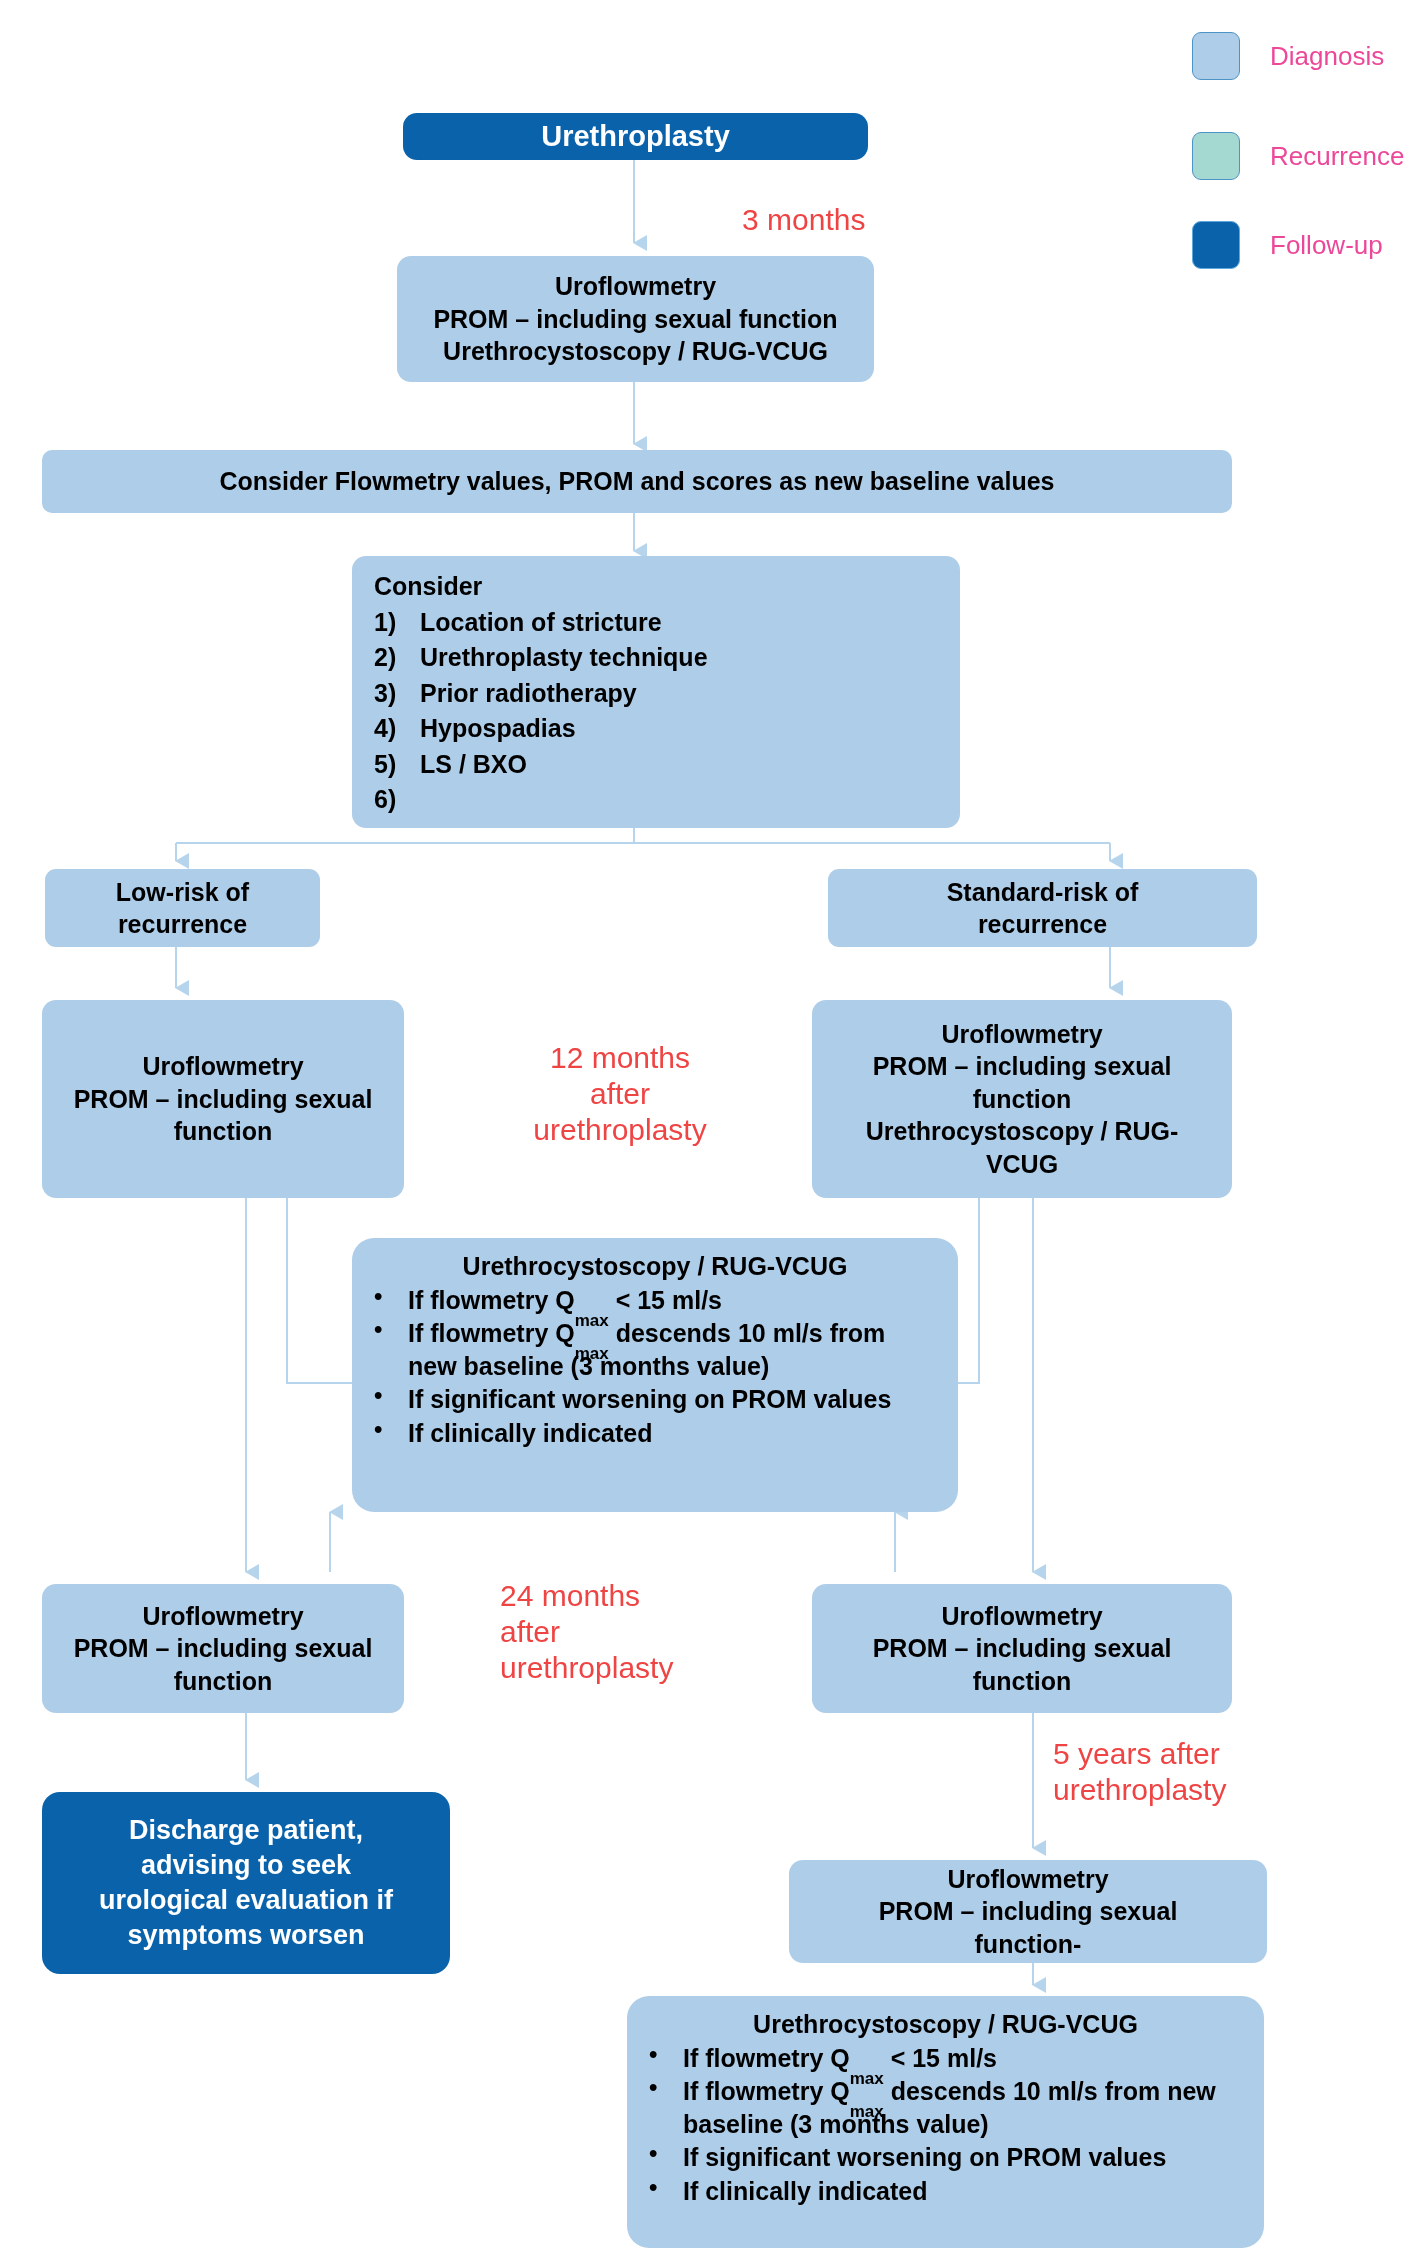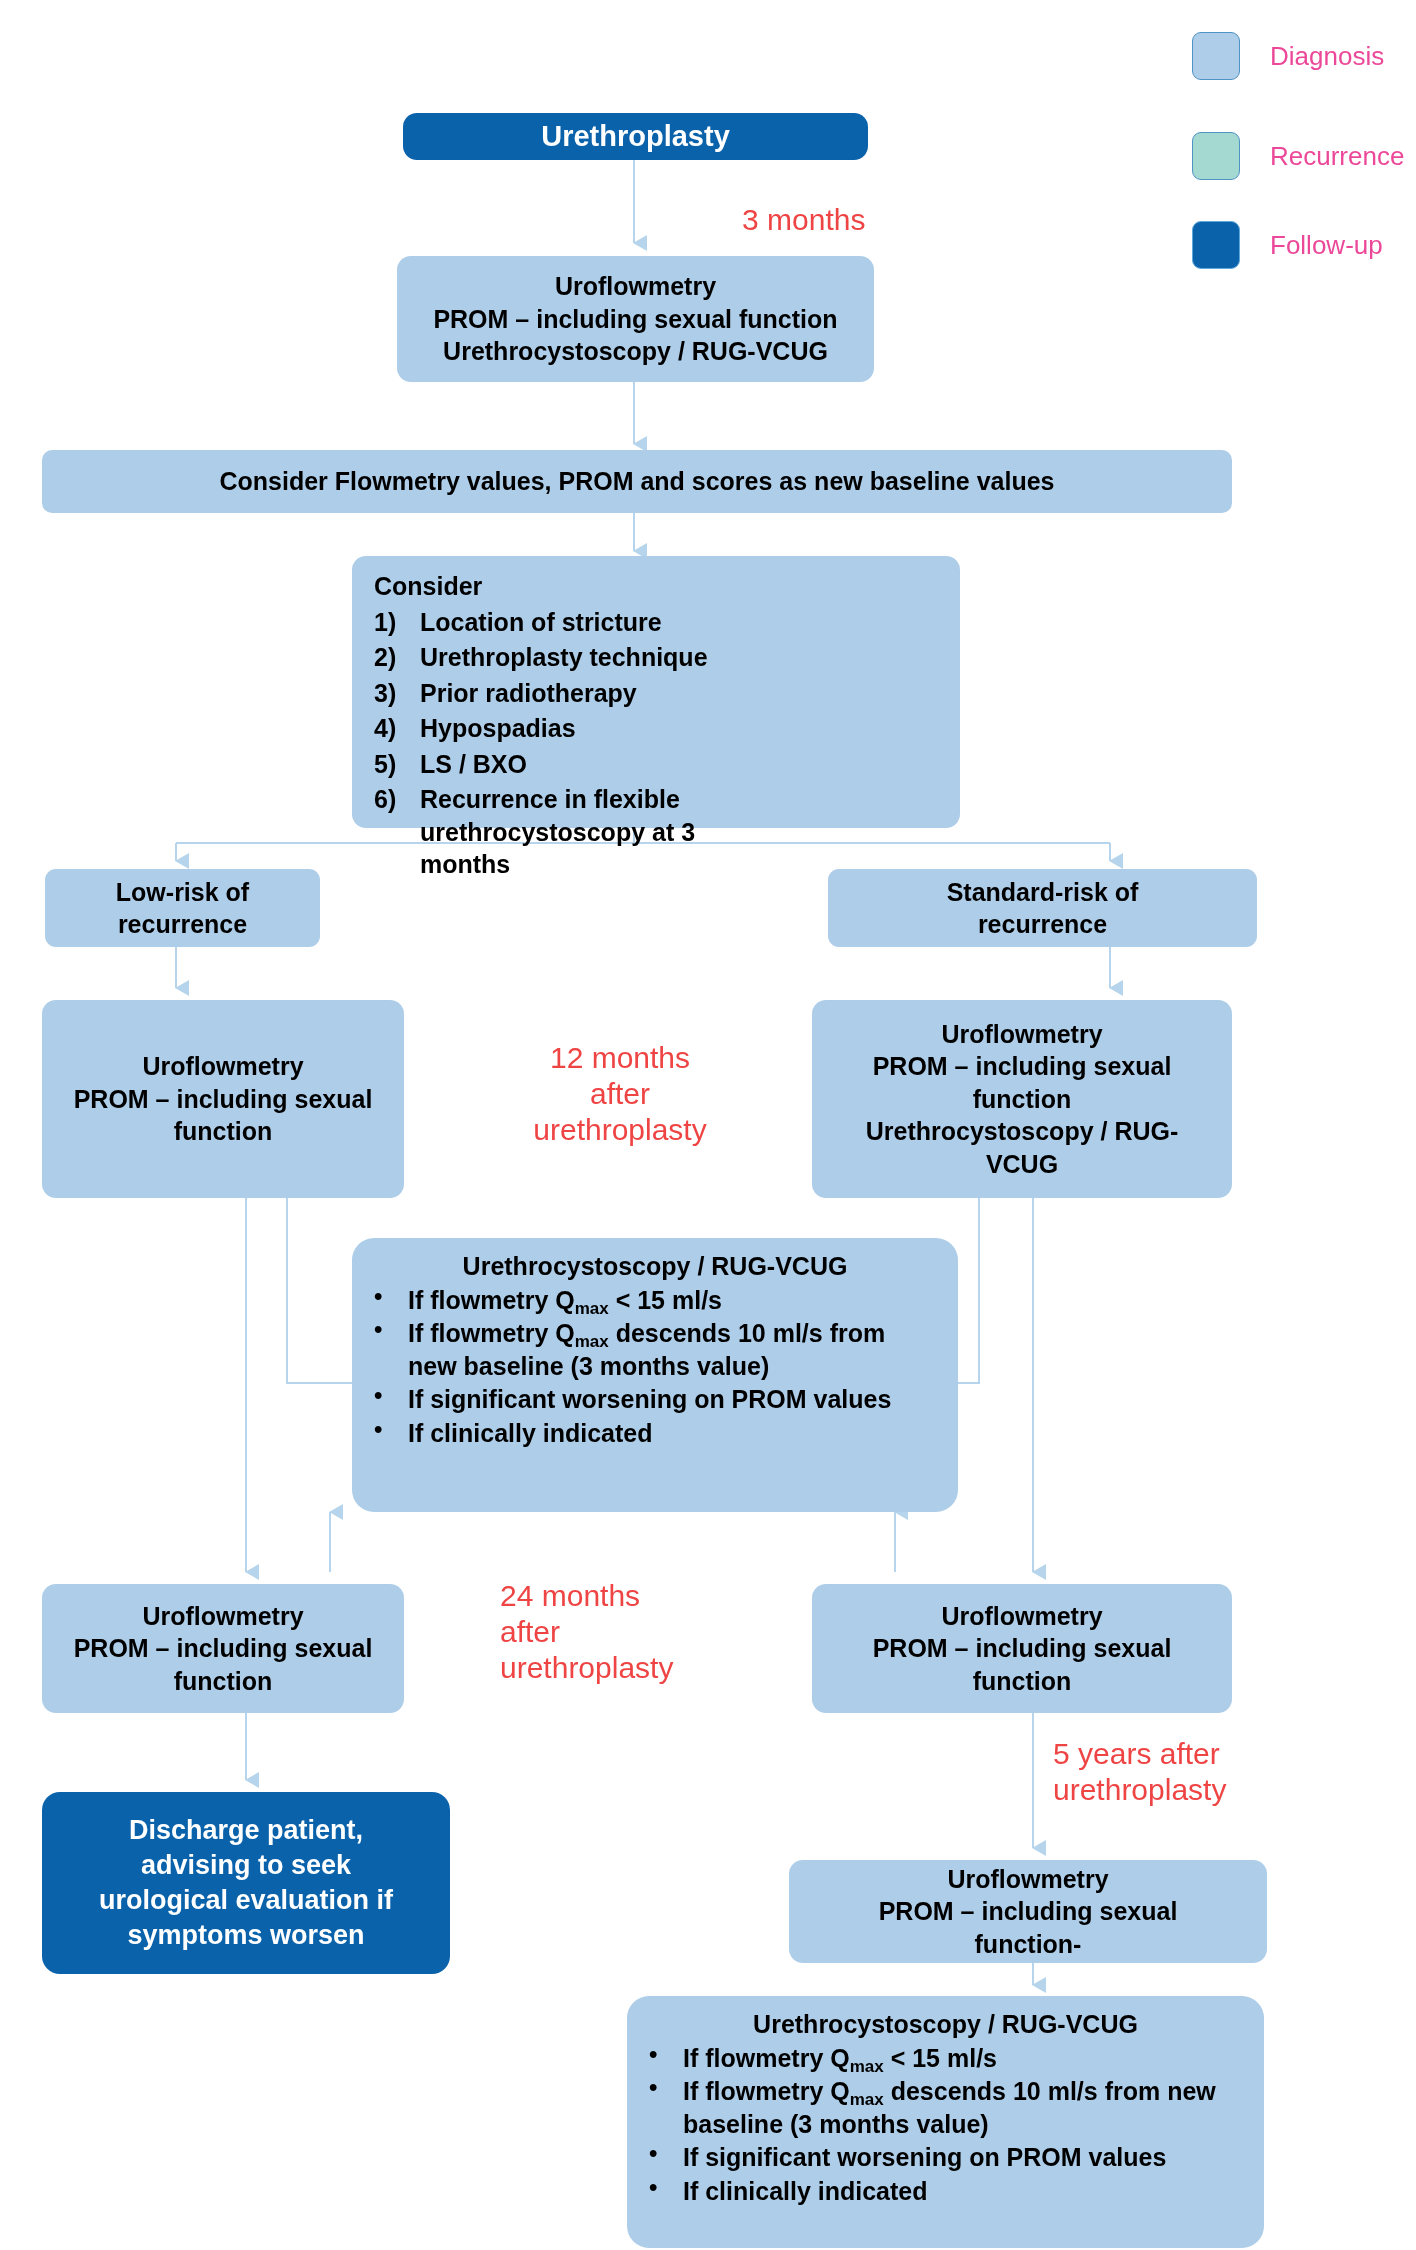--- a/index.html
+++ b/index.html
@@ -42,21 +42,21 @@
   ol.numlist li{display:flex;align-items:flex-start;margin-top:3px;}
   ol.numlist li .num{width:46px;flex:0 0 46px;}
   ol.numlist li .txt{flex:1 1 auto;}
 
   
   ul.bullist{margin:1px 0 0 0;padding:0;list-style:none;}
   ul.bullist li{display:flex;align-items:flex-start;margin-top:1px;}
   ul.bullist li .bul{width:34px;flex:0 0 34px;text-align:left;font-size:24px;line-height:1.0;}
   ul.bullist li .txt{flex:1 1 auto;}
 
-  sub{font-size:0.68em;vertical-align:baseline;position:relative;top:5px;text-align:right;}
+  sub{font-size:0.68em;vertical-align:baseline;position:relative;top:17px;text-align:right;}
 
   
   .edge-label{
     position:absolute;
     font-weight:normal;
     color:#ef4444;
     line-height:1.20;
     z-index:4;
     white-space:pre-line;
   }
@@ -162,21 +162,20 @@
         <li>
           <span class="num">4)</span>
           <span class="txt">Hypospadias</span>
         </li>
         <li>
           <span class="num">5)</span>
           <span class="txt">LS / BXO</span>
         </li>
         <li>
           <span class="num">6)</span>
-          <span class="txt" style="max-width:290px;">Recurrence in flexible urethrocystoscopy at 3 months</span>
         </li>
       </ol>
     </div>
   </div>
 
   <div class="node diagnosis" style="left:45px;top:869px;width:275px;height:78px;font-size:25px;border-radius:11px;">
     <div class="inner">Low-risk of recurrence</div>
   </div>
 
   <div class="node diagnosis" style="left:828px;top:869px;width:429px;height:78px;font-size:25px;border-radius:11px;">

